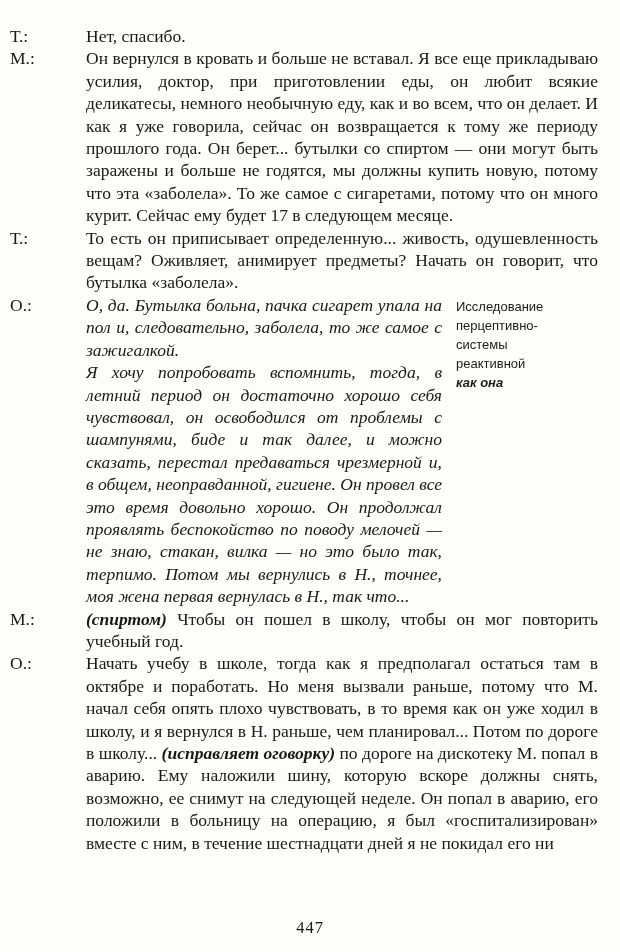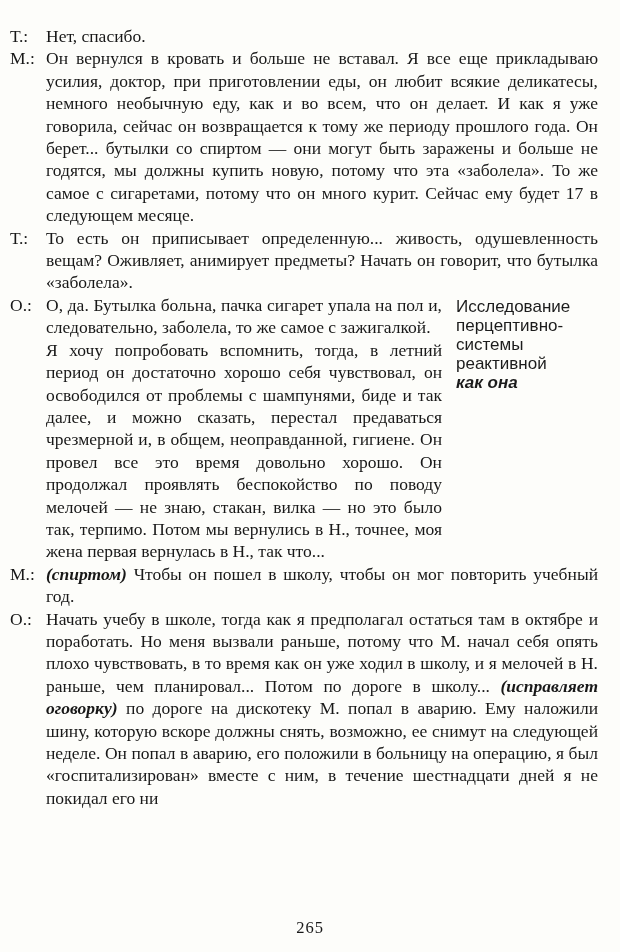--- a/index.html
+++ b/index.html
@@ -20,29 +20,29 @@
     position: absolute;
     top: 25px; left: 10px;
     width: 588px;
     font-size: 17.5px;
     line-height: 22.4px;
     bottom: 46px;
     overflow: hidden;
   }
   .entry { display: flex; position: relative; }
   .speaker { width: 36px; flex: 0 0 36px; }
-  .body { flex: 1; text-align: justify; }
+  .body { flex: 1; text-align: justify; margin-left: 40px; }
   .body p { margin: 0; }
-  .narrow .body { margin-right: 156px; }
+  .narrow .body { margin-right: 156px; font-style: italic; }
   .margin-note {
     position: absolute;
     top: 3px; right: 10px;
     width: 132px;
     font-family: "Liberation Sans", "DejaVu Sans", sans-serif;
-    font-size: 17px;
+    font-size: 13px;
     line-height: 19px;
     color: #1c1c1c;
     text-align: left;
   }
   .italic { font-style: italic; font-weight: bold; }
   .page-number {
     position: absolute;
     bottom: 14px; left: 0;
     width: 100%;
     text-align: center;
@@ -90,22 +90,22 @@
       <div class="speaker">М.:</div>
       <div class="body">
         <span class="italic">(спиртом)</span>
         <span>Чтобы он пошел в школу, чтобы он мог повторить учебный год.</span>
       </div>
     </div>
 
     <div class="entry">
       <div class="speaker">О.:</div>
       <div class="body">
-        <span>Начать учебу в школе, тогда как я предполагал остаться там в октябре и поработать. Но меня вызвали раньше, потому что М. начал себя опять плохо чувствовать, в то время как он уже ходил в школу, и я мелочей в Н. раньше, чем планировал... Потом по дороге в школу...</span>
+        <span>Начать учебу в школе, тогда как я предполагал остаться там в октябре и поработать. Но меня вызвали раньше, потому что М. начал себя опять плохо чувствовать, в то время как он уже ходил в школу, и я вернулся в Н. раньше, чем планировал... Потом по дороге в школу...</span>
         <span class="italic">(исправляет оговорку)</span>
         <span>по дороге на дискотеку М. попал в аварию. Ему наложили шину, которую вскоре должны снять, возможно, ее снимут на следующей неделе. Он попал в аварию, его положили в больницу на операцию, я был «госпитализирован» вместе с ним, в течение шестнадцати дней я не покидал его ни</span>
       </div>
     </div>
 
   </div>
 
-  <div class="page-number">265</div>
+  <div class="page-number">447</div>
 </div>
 
 </body></html>

